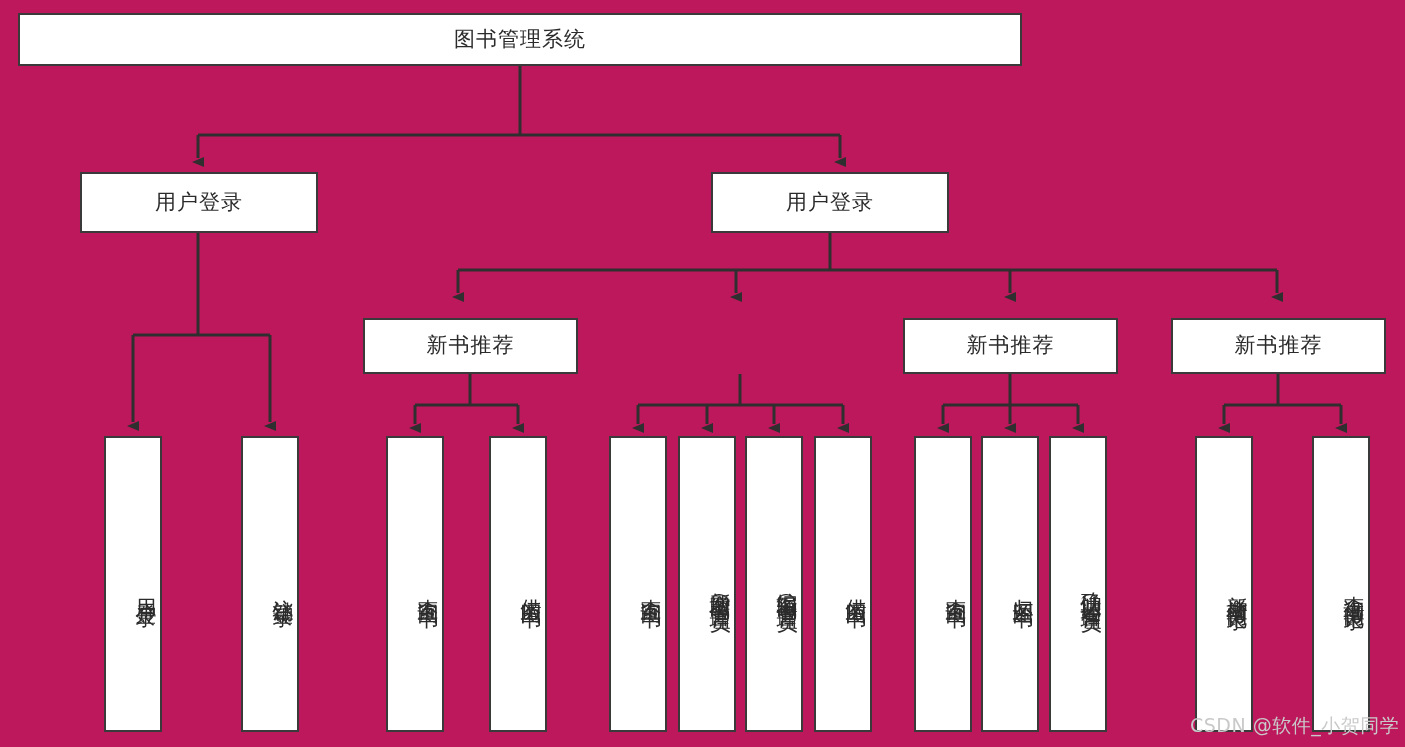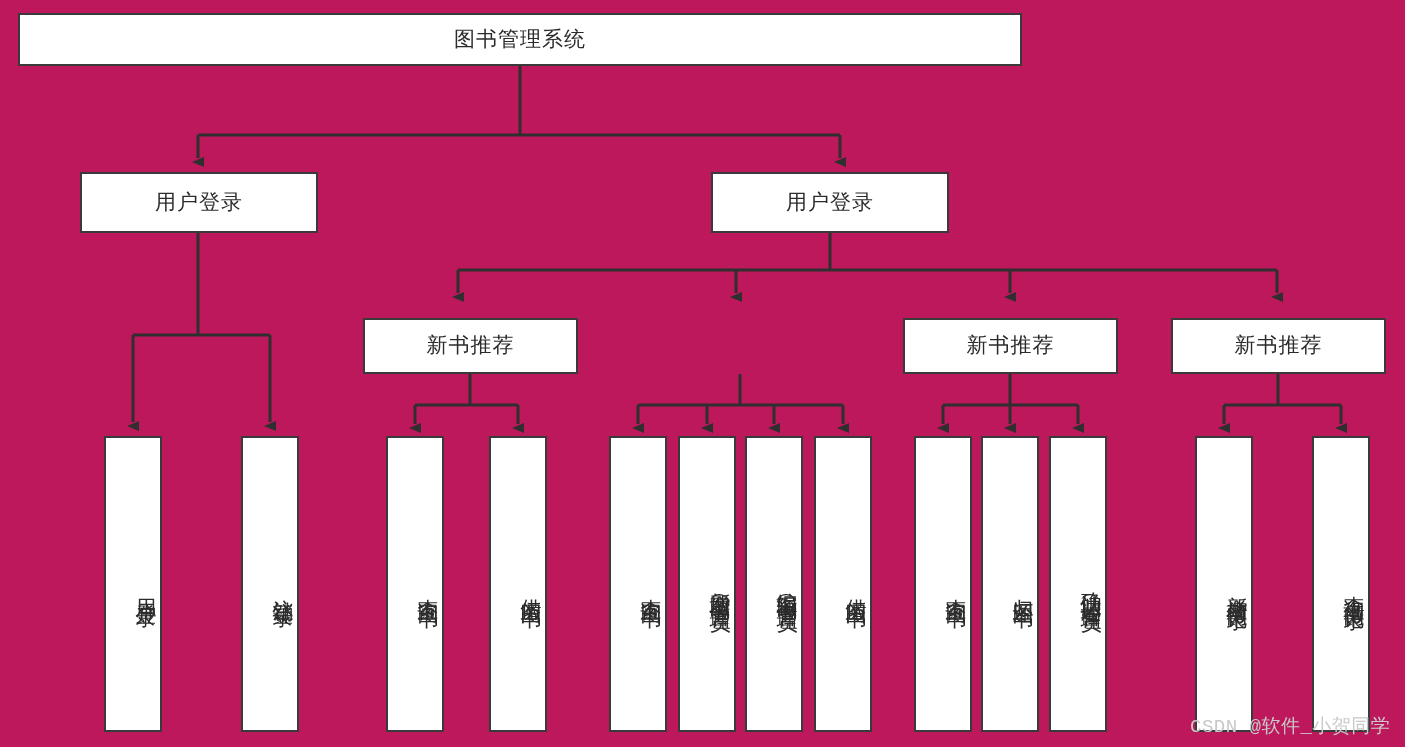--- a/index.html
+++ b/index.html
@@ -175,15 +175,15 @@
     <span class="vtext">确认归还（管理员）</span>
   </div>
 
   <div class="node vert" style="left:1195px; top:436px; width:58px; height:296px;">
     <span class="vtext">新增借阅记录</span>
   </div>
   <div class="node vert" style="left:1312px; top:436px; width:58px; height:296px;">
     <span class="vtext">查询借阅记录</span>
   </div>
 
-  <div class="watermark" style="left:1190px; top:713px;font-family:Liberation Mono, monospace;">CSDN @软件_小贺同学</div>
+  <div class="watermark" style="left:1190px; top:713px;">CSDN @软件_小贺同学</div>
 
 </div>
 
 </body></html>

